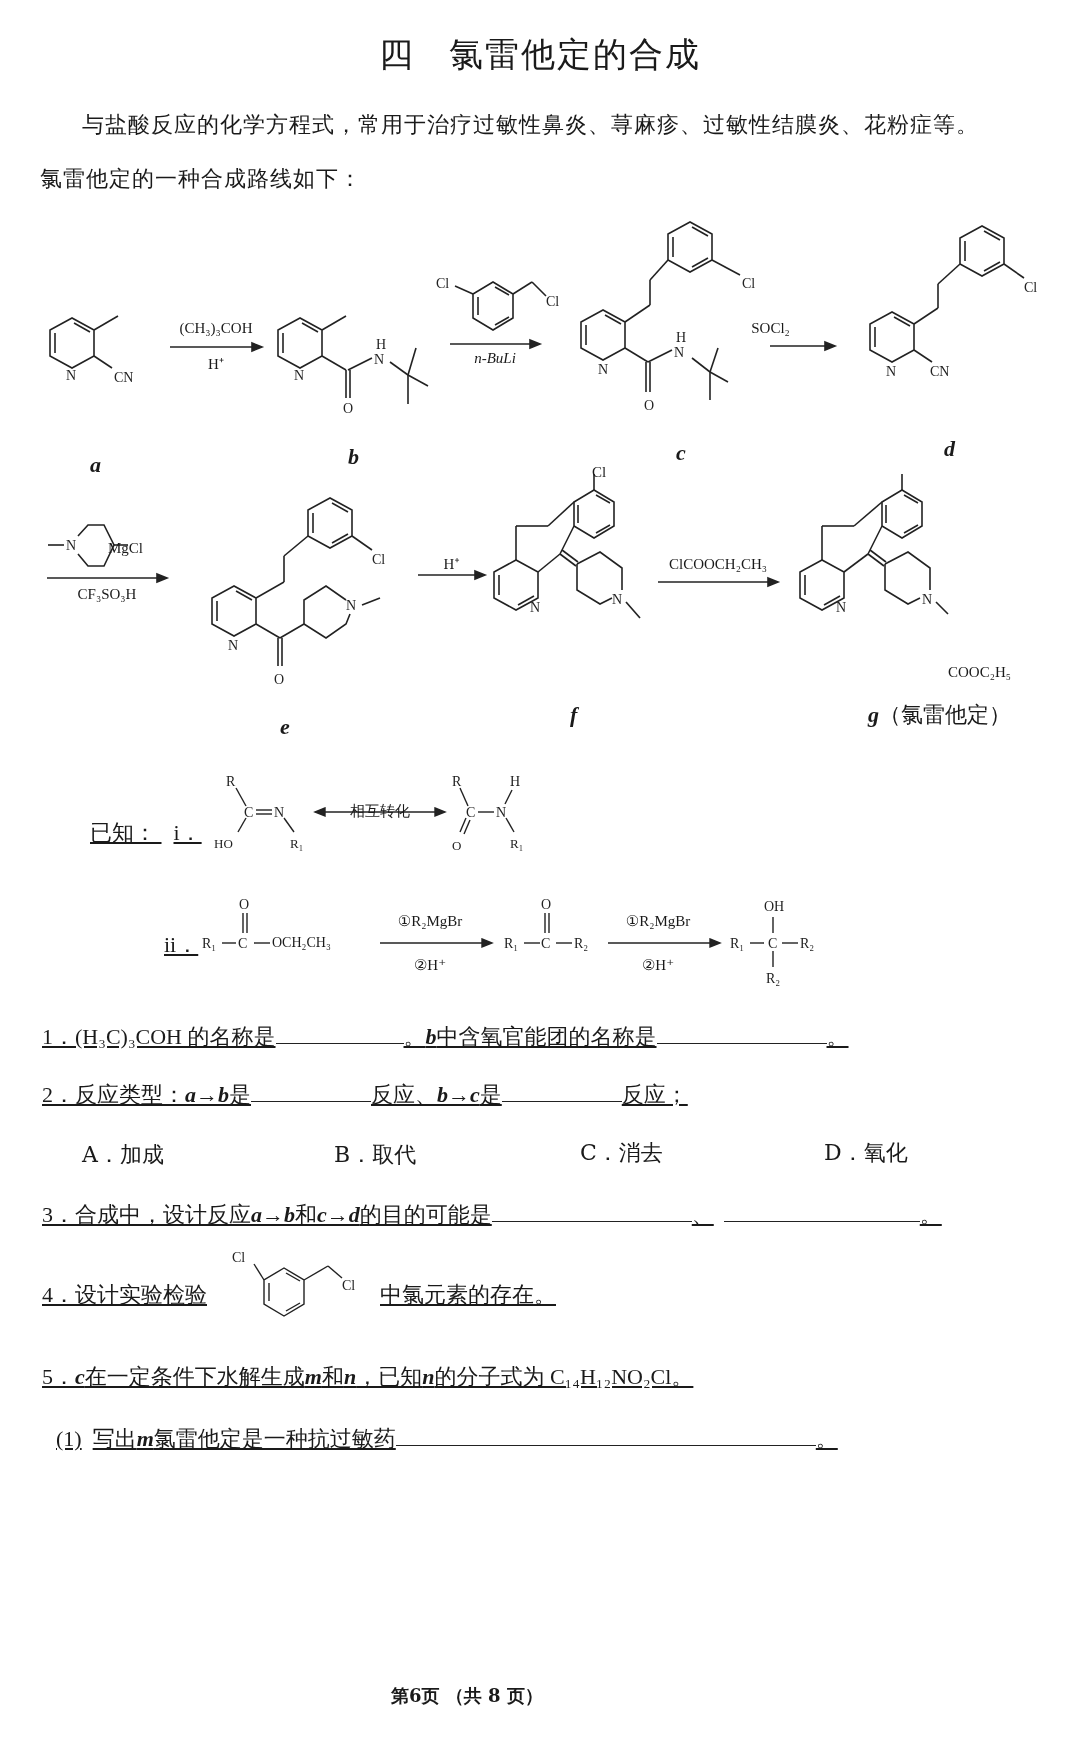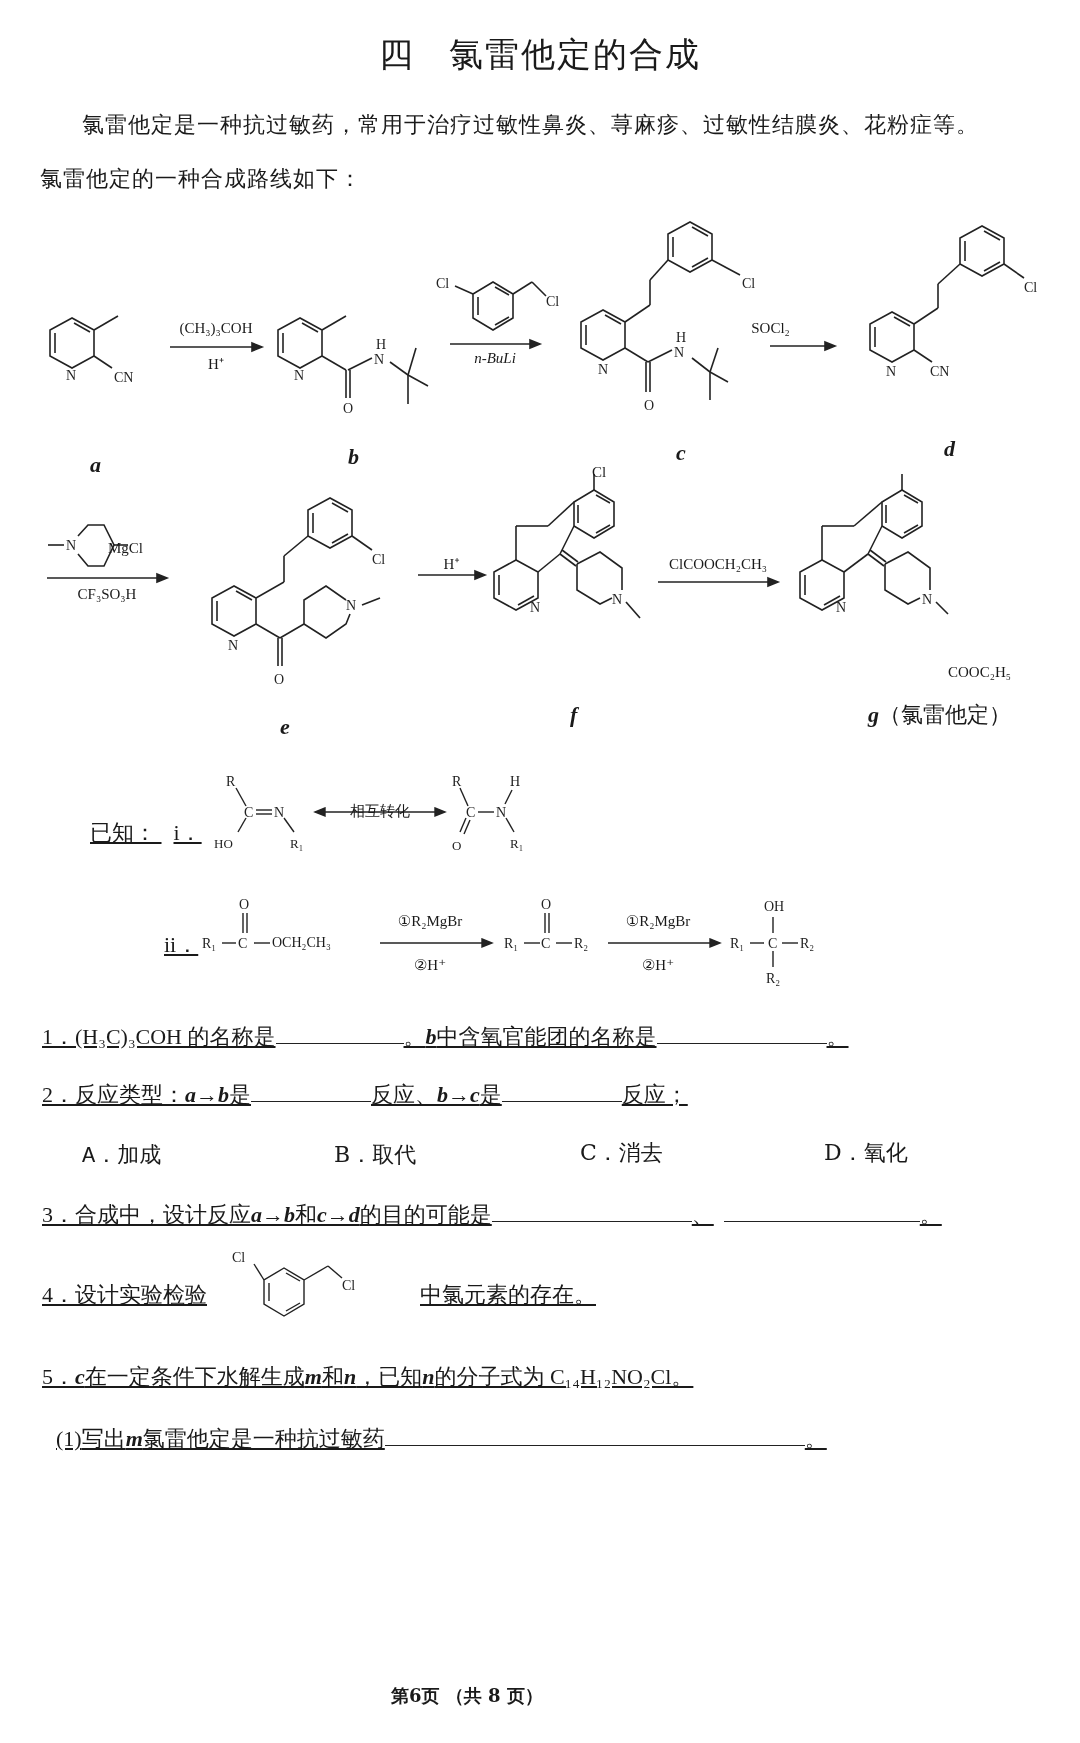--- a/index.html
+++ b/index.html
@@ -19,21 +19,21 @@
   svg text{font-family:"Liberation Serif",serif;}
   i.it{font-style:italic;font-weight:bold;}
 </style>
 </head>
 <body>
 
 <div class="abs title">
   <span class="num">四</span><span>氯雷他定的合成</span>
 </div>
 
-<div class="abs intro" style="left:82px;top:110px;">氯雷他定是一种抗过敏药，常用于治疗过敏性鼻炎、荨麻疹、过敏性结膜炎、花粉症等。</div>
+<div class="abs intro" style="left:82px;top:110px;">与盐酸反应的化学方程式，常用于治疗过敏性鼻炎、荨麻疹、过敏性结膜炎、花粉症等。</div>
 <div class="abs intro" style="left:40px;top:164px;">氯雷他定的一种合成路线如下：</div>
 
 <svg class="abs" style="left:0;top:200px;" width="1080" height="270" stroke="#222" stroke-width="1.6" fill="none">
 
   <g>
     <polygon points="72,118 50,130 50,156 72,168 94,156 94,130"></polygon>
     <line x1="55" y1="133" x2="55" y2="153"></line>
     <line x1="74" y1="123" x2="90" y2="132"></line>
     <line x1="94" y1="130" x2="118" y2="116"></line>
     <line x1="94" y1="156" x2="112" y2="168"></line>
@@ -311,21 +311,21 @@
 <div class="abs reag" style="left:608px;top:956px;width:100px;">②H⁺</div>
 
 <div class="abs q" style="left:42px;top:1022px;">
   <span>1．</span><span>(H₃C)₃COH 的名称是</span><span class="blank" style="width:128px;"></span><span>。</span><i class="it">b</i><span>中含氧官能团的名称是</span><span class="blank" style="width:170px;"></span><span>。</span>
 </div>
 
 <div class="abs q" style="left:42px;top:1080px;">
   <span>2．</span><span>反应类型：</span><i class="it">a→b</i><span>是</span><span class="blank" style="width:120px;"></span><span>反应、</span><i class="it">b→c</i><span>是</span><span class="blank" style="width:120px;"></span><span>反应；</span>
 </div>
 
-<div class="abs choice" style="left:82px;top:1140px;font-family:Liberation Mono, monospace;"><span>A．</span><span>加成</span></div>
+<div class="abs choice" style="left:82px;top:1140px;"><span>A．</span><span>加成</span></div>
 <div class="abs choice" style="left:334px;top:1140px;"><span>B．</span><span>取代</span></div>
 <div class="abs choice" style="left:580px;top:1138px;"><span>C．</span><span>消去</span></div>
 <div class="abs choice" style="left:824px;top:1138px;"><span>D．</span><span>氧化</span></div>
 
 <div class="abs q" style="left:42px;top:1200px;">
   <span>3．</span><span>合成中，设计反应</span><i class="it">a→b</i><span>和</span><i class="it">c→d</i><span>的目的可能是</span><span class="blank" style="width:200px;"></span><span>、</span><span class="blank" style="width:196px;margin-left:10px;"></span><span>。</span>
 </div>
 
 <div class="abs q" style="left:42px;top:1280px;">
   <span>4．</span><span>设计实验检验</span>
@@ -334,23 +334,23 @@
   <polygon points="56,22 36,34 36,58 56,70 76,58 76,34"></polygon>
   <line x1="41" y1="37" x2="41" y2="55"></line>
   <line x1="58" y1="65" x2="72" y2="57"></line>
   <line x1="58" y1="27" x2="72" y2="35"></line>
   <line x1="36" y1="34" x2="26" y2="18"></line>
   <line x1="76" y1="34" x2="100" y2="20"></line>
   <line x1="100" y1="20" x2="114" y2="32"></line>
   <text x="4" y="16" font-size="14" fill="#222" stroke="none">Cl</text>
   <text x="114" y="44" font-size="14" fill="#222" stroke="none">Cl</text>
 </svg>
-<div class="abs q" style="left:380px;top:1280px;margin-left:40px;">中氯元素的存在。</div>
+<div class="abs q" style="left:380px;top:1280px;">中氯元素的存在。</div>
 
 <div class="abs q" style="left:42px;top:1362px;">
   <span>5．</span><i class="it">c</i><span>在一定条件下水解生成</span><i class="it">m</i><span>和</span><i class="it">n</i><span>，已知</span><i class="it">n</i><span>的分子式为 C₁₄H₁₂NO₂Cl。</span>
 </div>
 
 <div class="abs q" style="left:56px;top:1424px;">
-  <span>(1)</span><span style="margin-left:0;">写出</span><i class="it">m</i><span>氯雷他定是一种抗过敏药</span><span class="blank" style="width:420px;"></span><span>。</span>
+  <span>(1)</span><span style="margin-left:11px;">写出</span><i class="it">m</i><span>氯雷他定是一种抗过敏药</span><span class="blank" style="width:420px;"></span><span>。</span>
 </div>
 
 <div class="abs footer">第6页 （共 8 页）</div>
 
 </body></html>

